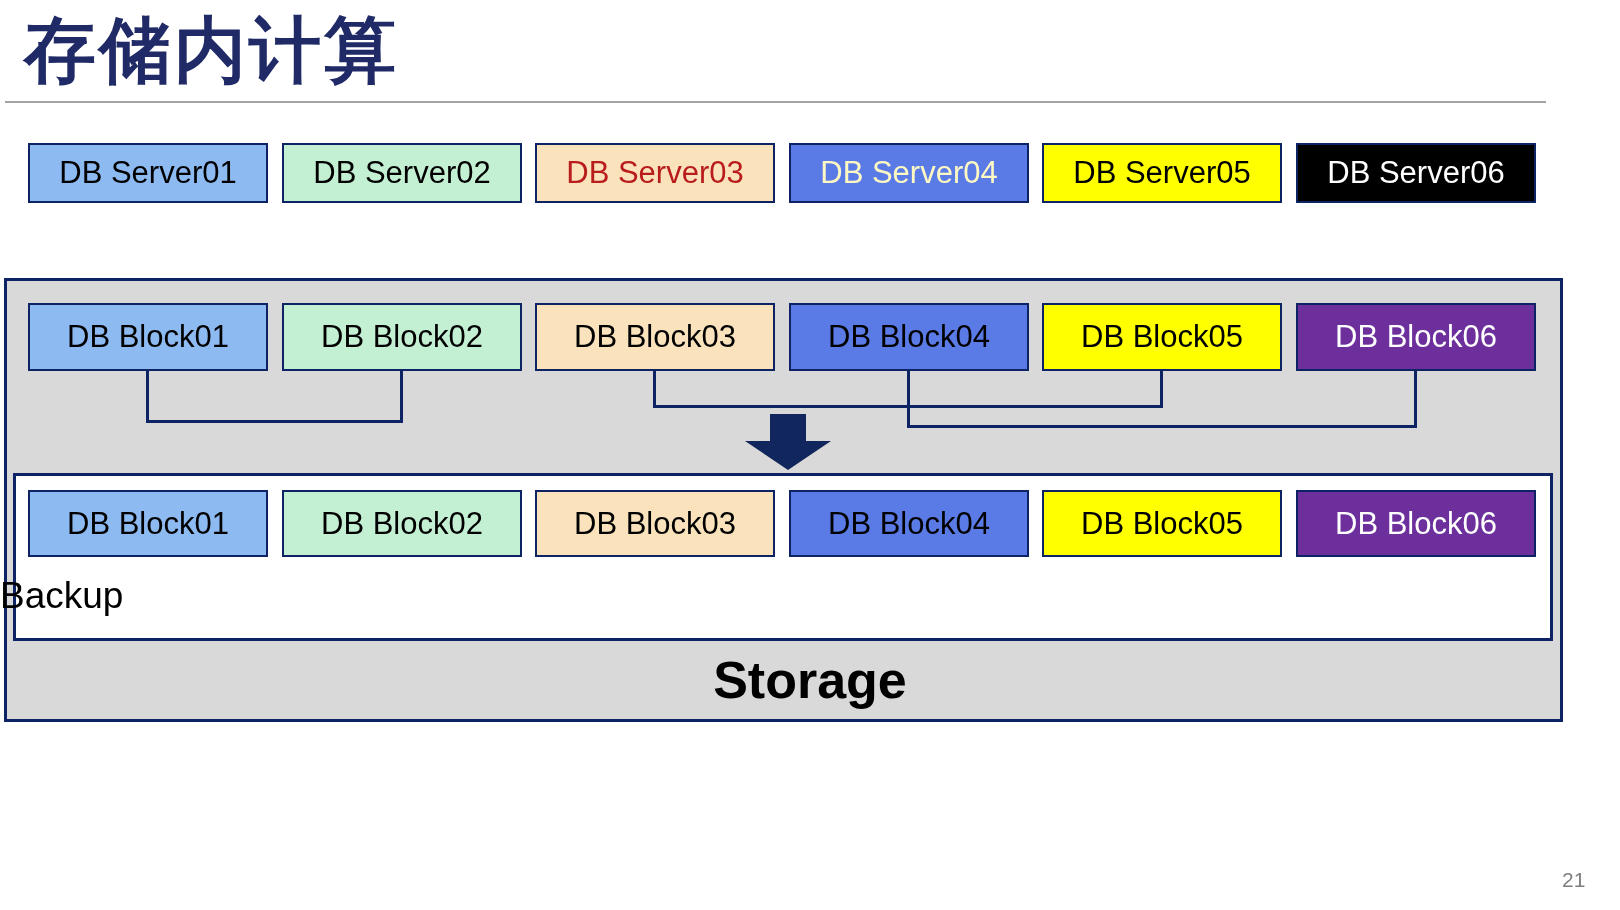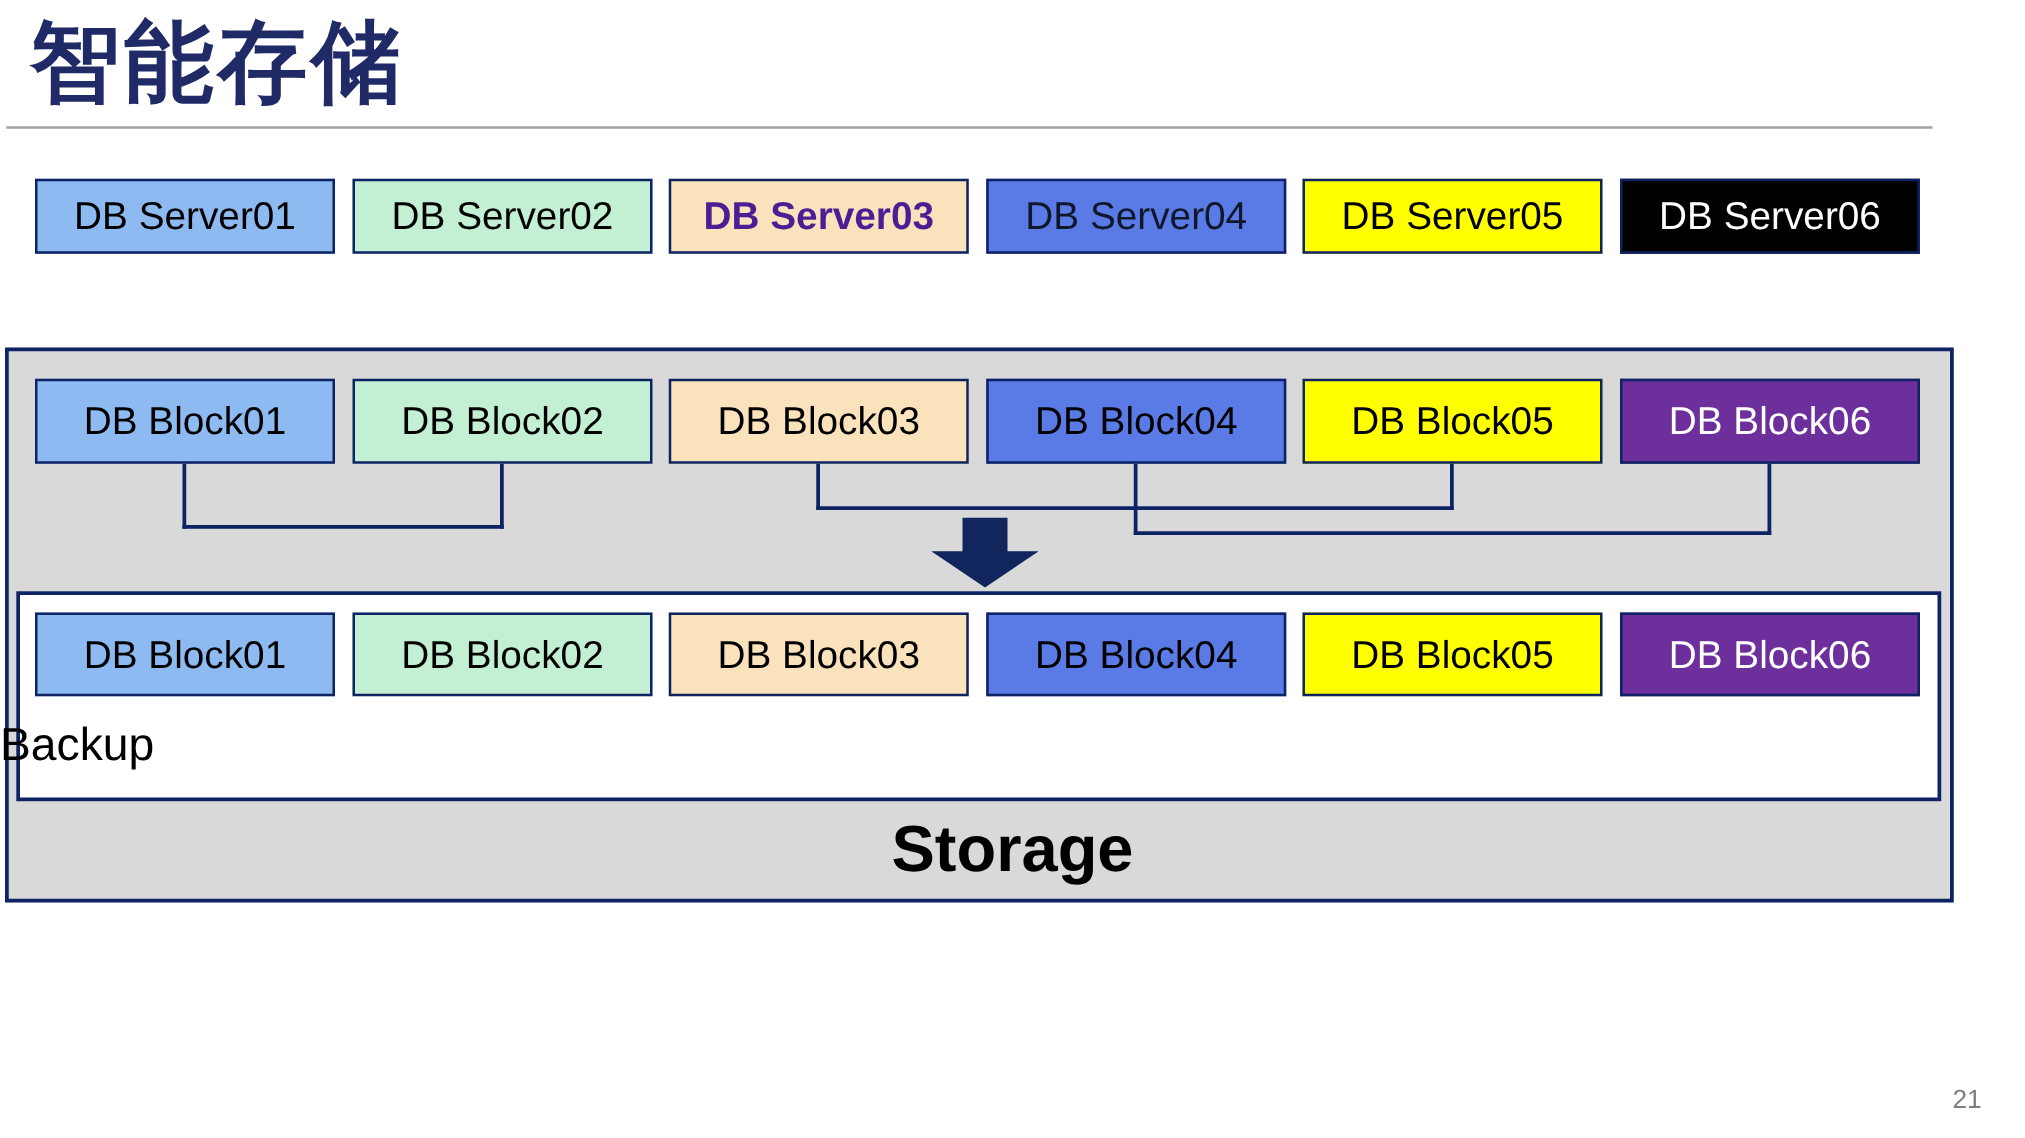--- a/index.html
+++ b/index.html
@@ -50,28 +50,28 @@
   }
   .page-number {
     position:absolute; left:1562px; top:868px; font-size:21px; color:#7f7f7f;
   }
 </style>
 </head>
 <body>
 
 <div class="slide">
 
-  <div class="slide-title">智能存储</div>
+  <div class="slide-title">存储内计算</div>
   <div class="title-rule"></div>
 
   <div class="server-row">
     <div class="box c1" style="background-color: rgb(142, 186, 242); color: rgb(0, 0, 0);">DB Server01</div>
     <div class="box c2" style="background-color: rgb(195, 239, 211); color: rgb(0, 0, 0);">DB Server02</div>
-    <div class="box c3" style="background-color: rgb(250, 227, 188); color: #4c1d95; font-weight: bold;">DB Server03</div>
-    <div class="box c4" style="background-color: rgb(90, 123, 230); color: #0f172a;">DB Server04</div>
+    <div class="box c3" style="background-color: rgb(250, 227, 188); color: #b91c1c;">DB Server03</div>
+    <div class="box c4" style="background-color: rgb(90, 123, 230); color: #fef9c3;">DB Server04</div>
     <div class="box c5" style="background-color: rgb(255, 255, 0); color: rgb(0, 0, 0);">DB Server05</div>
     <div class="box c6" style="background-color: #000000; color: rgb(255, 255, 255);">DB Server06</div>
   </div>
 
   <div class="storage-outer"></div>
 
   <div class="block-row-top">
     <div class="box c1" style="background-color: rgb(142, 186, 242); color: rgb(0, 0, 0);">DB Block01</div>
     <div class="box c2" style="background-color: rgb(195, 239, 211); color: rgb(0, 0, 0);">DB Block02</div>
     <div class="box c3" style="background-color: rgb(250, 227, 188); color: rgb(0, 0, 0);">DB Block03</div>

